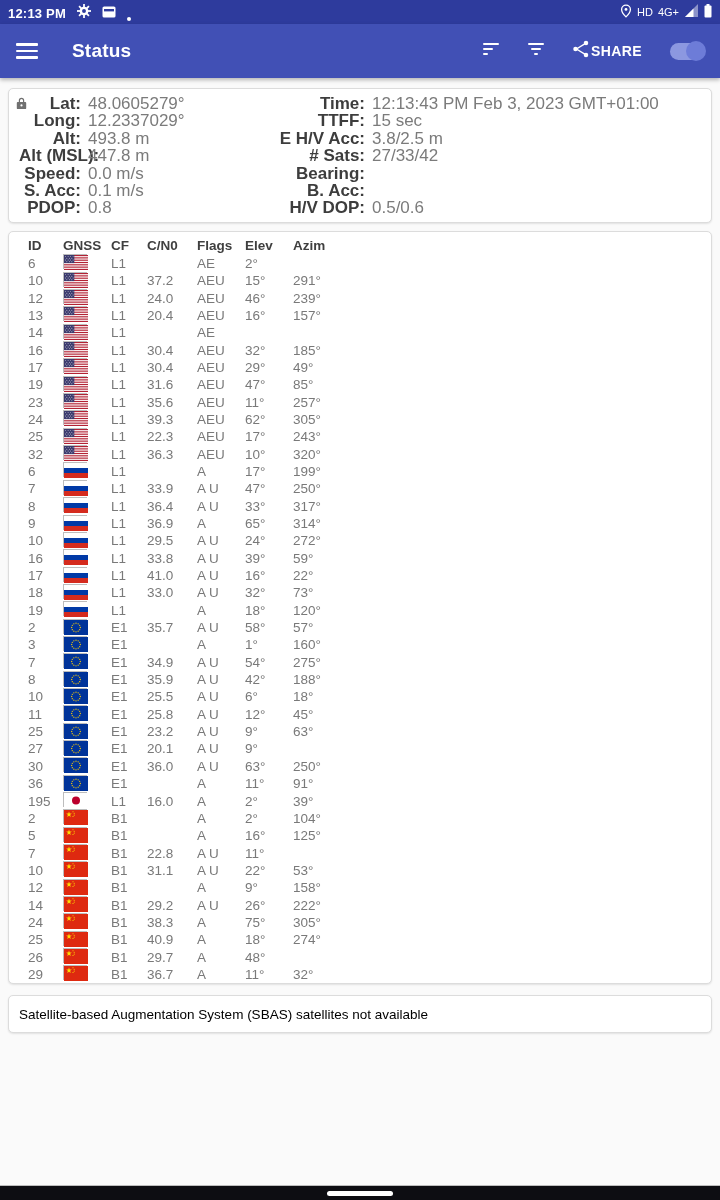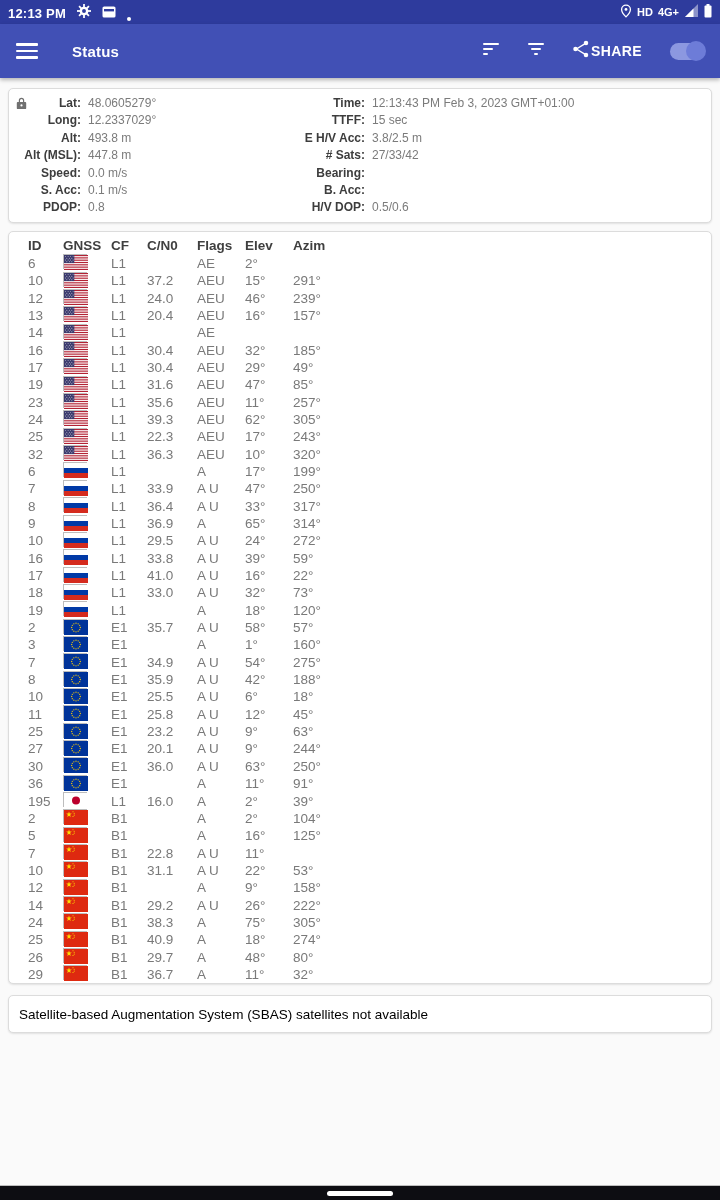--- a/index.html
+++ b/index.html
@@ -9,49 +9,49 @@
     background:#fafafa; font-family:"Liberation Sans", sans-serif;
     -webkit-font-smoothing:antialiased;
   }
   
   .status-bar {
     position:absolute; top:0; left:0; width:720px; height:24px;
     background:#2e3b9d; color:#fff; display:flex; align-items:center;
     font-size:13px; font-weight:bold; padding:0 8px;
   }
   .sb-left { display:flex; align-items:flex-end; gap:11px; }
-  .sb-right { margin-left:auto; display:flex; align-items:center; gap:5px; font-size:11px; font-weight:bold; }
+  .sb-right { margin-left:auto; display:flex; align-items:center; gap:5px; font-size:11px; font-weight:normal; }
   .sb-time { letter-spacing:.2px; }
   .sb-dot { width:4px; height:4px; border-radius:50%; background:#fff; }
   
   .app-bar {
     position:absolute; top:24px; left:0; width:720px; height:54px;
     background:#4150b5; color:#fff; display:flex; align-items:center;
     box-shadow:0 2px 4px rgba(0,0,0,.28); padding:0 16px; z-index:5;
   }
   .hamburger { width:22px; display:flex; flex-direction:column; gap:4px; cursor:pointer; }
   .hamburger i { display:block; height:2.5px; background:#fff; border-radius:1px; }
-  .app-title { font-size:15px; font-weight:bold; margin-left:34px; letter-spacing:.2px; }
+  .app-title { font-size:19px; font-weight:bold; margin-left:34px; letter-spacing:.2px; }
   .ab-right { margin-left:auto; display:flex; align-items:center; gap:26px; }
   .share-group { display:flex; align-items:center; cursor:pointer; }
   .share-label { font-size:14px; font-weight:bold; letter-spacing:.4px; }
   .toggle { position:relative; width:34px; height:17px; border-radius:9px; background:#8c98e0; cursor:pointer; margin-left:2px; }
   .toggle .thumb { position:absolute; right:-2px; top:-1.5px; width:20px; height:20px; border-radius:50%; background:#6d7cd8; }
   
   .card {
     position:absolute; left:8px; width:704px; background:#fff;
     border:1px solid #dcdcdc; border-radius:5px; box-shadow:0 1px 2px rgba(0,0,0,.10);
   }
   
   .info-card { top:88px; height:135px; }
   .lock-icon { position:absolute; left:7px; top:7px; }
   .info-grid {
     display:grid; grid-template-columns:62px 132px 138px 1fr;
     column-gap:7px; padding:6px 8px 0 10px;
-    font-size:12px; line-height:17.4px;
+    font-size:17px; line-height:17.4px;
   }
   .info-grid .lbl { color:#3d3d3d; font-weight:bold; text-align:right; white-space:nowrap; }
   .info-grid .val { color:#7b7b7b; white-space:nowrap; }
   
   .sat-card { top:231px; height:753px; padding-top:5px; }
   .thead, .trow {
     display:grid; grid-template-columns:35px 48px 36px 50px 48px 48px 1fr;
     padding-left:19px; align-items:center; height:17.35px;
     font-size:13.5px; white-space:pre;
   }
@@ -743,21 +743,21 @@
                 <circle cx="12" cy="11.8" r="0.65"></circle>
                 <circle cx="9.85" cy="11.2" r="0.65"></circle>
                 <circle cx="8.28" cy="9.65" r="0.65"></circle>
                 <circle cx="7.7" cy="7.5" r="0.65"></circle>
                 <circle cx="8.28" cy="5.35" r="0.65"></circle>
                 <circle cx="9.85" cy="3.78" r="0.65"></circle>
                 <circle cx="12" cy="3.2" r="0.65"></circle>
                 <circle cx="14.15" cy="3.78" r="0.65"></circle>
                 <circle cx="15.7" cy="5.35" r="0.65"></circle>
               </g>
-            </svg></span></span><span>E1</span><span>20.1</span><span>A U</span><span>9°</span><span>244°</span></div>
+            </svg></span></span><span>E1</span><span>20.1</span><span>A U</span><span>9°</span></div>
       <div class="trow"><span>30</span><span><span class="flag"><svg width="24" height="15" viewBox="0 0 24 15">
               <rect width="24" height="15" fill="#003399"></rect>
               <g fill="#FFCC00">
                 <circle cx="16.3" cy="7.5" r="0.65"></circle>
                 <circle cx="15.7" cy="9.65" r="0.65"></circle>
                 <circle cx="14.15" cy="11.2" r="0.65"></circle>
                 <circle cx="12" cy="11.8" r="0.65"></circle>
                 <circle cx="9.85" cy="11.2" r="0.65"></circle>
                 <circle cx="8.28" cy="9.65" r="0.65"></circle>
                 <circle cx="7.7" cy="7.5" r="0.65"></circle>
@@ -871,21 +871,21 @@
             </svg></span></span><span>B1</span><span>40.9</span><span>A</span><span>18°</span><span>274°</span></div>
       <div class="trow"><span>26</span><span><span class="flag"><svg width="24" height="15" viewBox="0 0 24 15">
               <rect width="24" height="15" fill="#DE2910"></rect>
               <polygon points="5,1.5 5.71,3.53 7.85,3.57 6.14,4.87 6.76,6.93 5,5.7 3.24,6.93 3.86,4.87 2.15,3.57 4.29,3.53" fill="#FFDE00"></polygon>
               <g fill="#FFDE00">
                 <circle cx="9" cy="1.8" r="0.55"></circle>
                 <circle cx="10.2" cy="3.2" r="0.55"></circle>
                 <circle cx="10.2" cy="5.1" r="0.55"></circle>
                 <circle cx="9" cy="6.5" r="0.55"></circle>
               </g>
-            </svg></span></span><span>B1</span><span>29.7</span><span>A</span><span>48°</span><span>80°</span></div>
+            </svg></span></span><span>B1</span><span>29.7</span><span>A</span><span>48°</span></div>
       <div class="trow"><span>29</span><span><span class="flag"><svg width="24" height="15" viewBox="0 0 24 15">
               <rect width="24" height="15" fill="#DE2910"></rect>
               <polygon points="5,1.5 5.71,3.53 7.85,3.57 6.14,4.87 6.76,6.93 5,5.7 3.24,6.93 3.86,4.87 2.15,3.57 4.29,3.53" fill="#FFDE00"></polygon>
               <g fill="#FFDE00">
                 <circle cx="9" cy="1.8" r="0.55"></circle>
                 <circle cx="10.2" cy="3.2" r="0.55"></circle>
                 <circle cx="10.2" cy="5.1" r="0.55"></circle>
                 <circle cx="9" cy="6.5" r="0.55"></circle>
               </g>
             </svg></span></span><span>B1</span><span>36.7</span><span>A</span><span>11°</span><span>32°</span></div>

